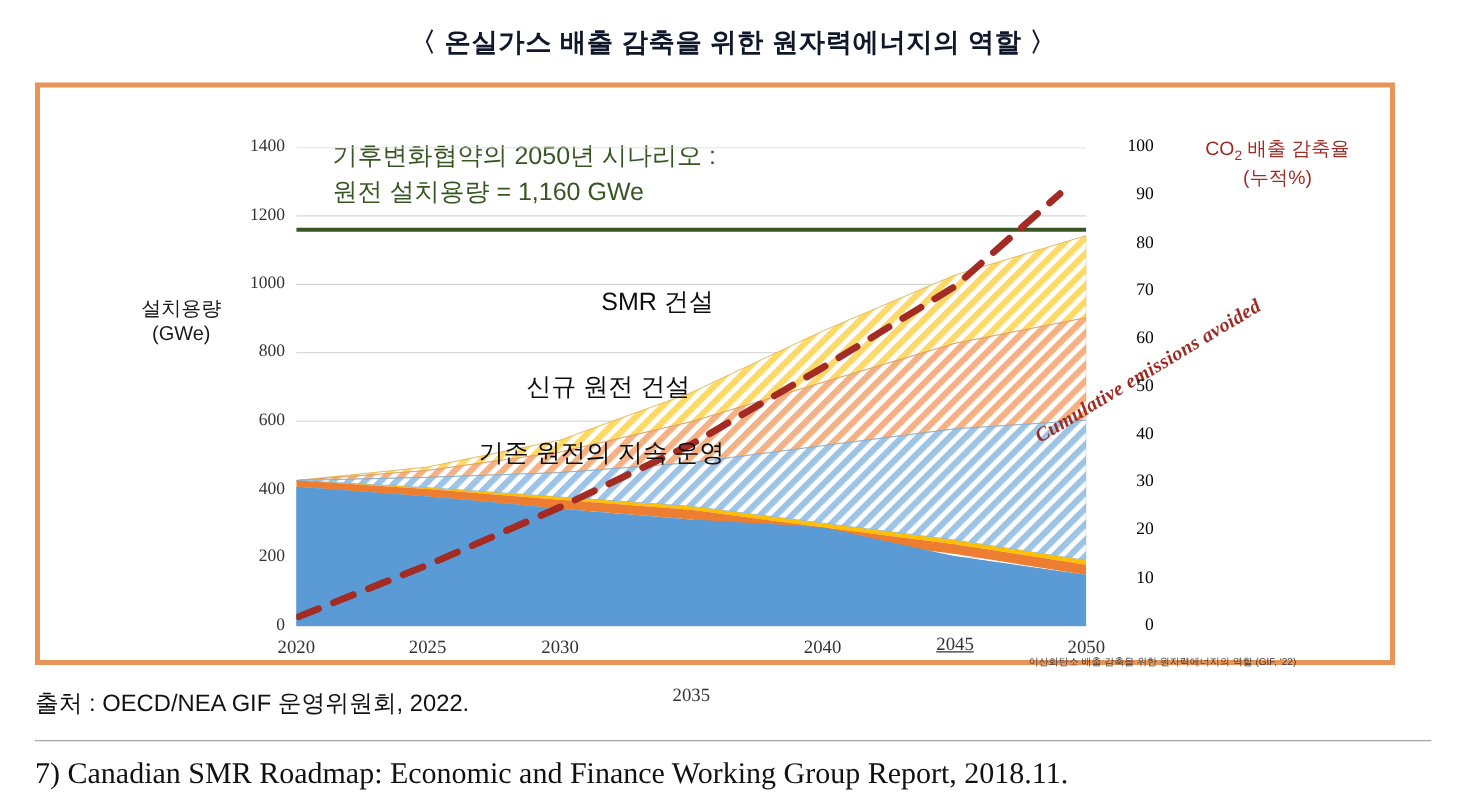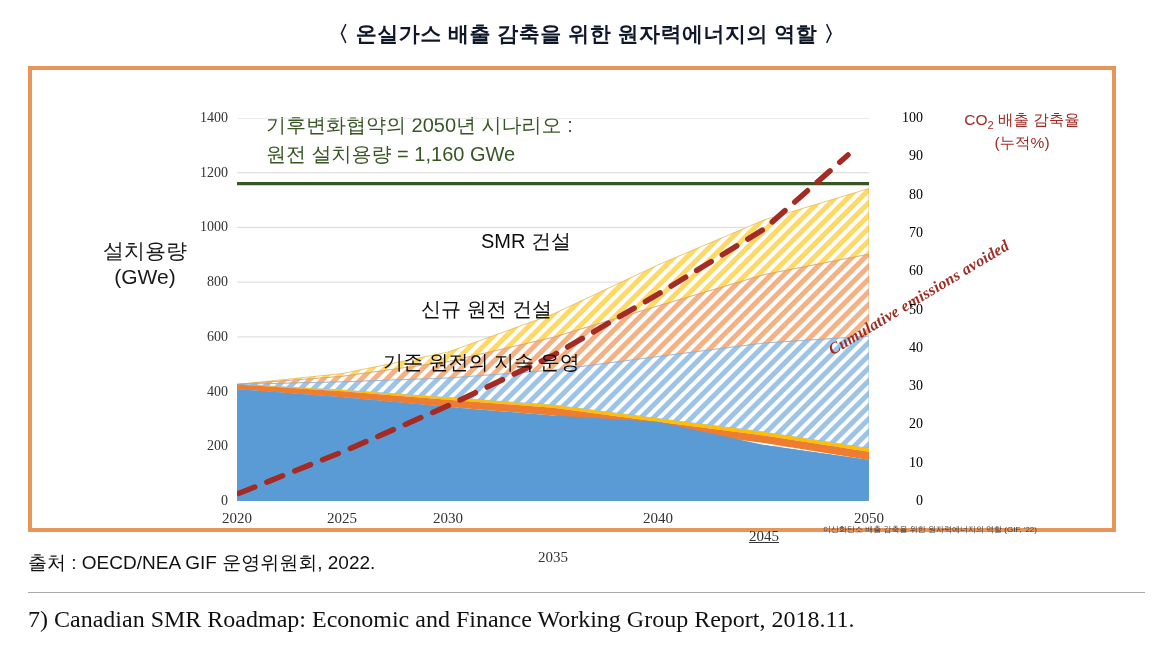--- a/index.html
+++ b/index.html
@@ -53,21 +53,21 @@
     position:absolute; width:70px; text-align:center;
     font-family:"Liberation Serif", serif;
     font-size:15px; color:#333;
     transform:translateX(-50%);
   }
 
   
   #yaxis-title-left{
     position:absolute; left:48px; top:168px; width:130px;
     text-align:center; line-height:1.25;
-    font-size:21px; color:#1a1a1a;
+    font-size:16px; color:#1a1a1a;
   }
   #yaxis-title-right{
     position:absolute; left:905px; top:40px; width:170px;
     text-align:center; line-height:1.25;
     font-size:15.5px; color:#9E2B24;
   }
   #yaxis-title-right .sub{ font-size:11px; vertical-align:sub; }
 
   
   #scenario-note{
@@ -215,19 +215,19 @@
   <div class="ytick-right" style="left:851px; top:316.1px;">30</div>
   <div class="ytick-right" style="left:851px; top:354.4px;">20</div>
   <div class="ytick-right" style="left:851px; top:392.7px;">10</div>
   <div class="ytick-right" style="left:851px; top:431px;">0</div>
 
   <div class="xtick" style="left:205px; top:440px;">2020</div>
   <div class="xtick" style="left:310px; top:440px;">2025</div>
   <div class="xtick" style="left:416px; top:440px;">2030</div>
   <div class="xtick" style="left:521px; top:440px;margin-top:39px;">2035</div>
   <div class="xtick" style="left:626px; top:440px;">2040</div>
-  <div class="xtick" style="left:732px; top:458px;text-decoration:underline;">2045</div>
+  <div class="xtick" style="left:732px; top:438px;text-decoration:underline;">2045</div>
   <div class="xtick" style="left:837px; top:440px;">2050</div>
 </div>
 
 <div id="source-line">출처 : OECD/NEA GIF 운영위원회, 2022.</div>
 <div id="rule"></div>
 <div id="footnote">7) Canadian SMR Roadmap: Economic and Finance Working Group Report, 2018.11.</div>
 
 </body></html>

